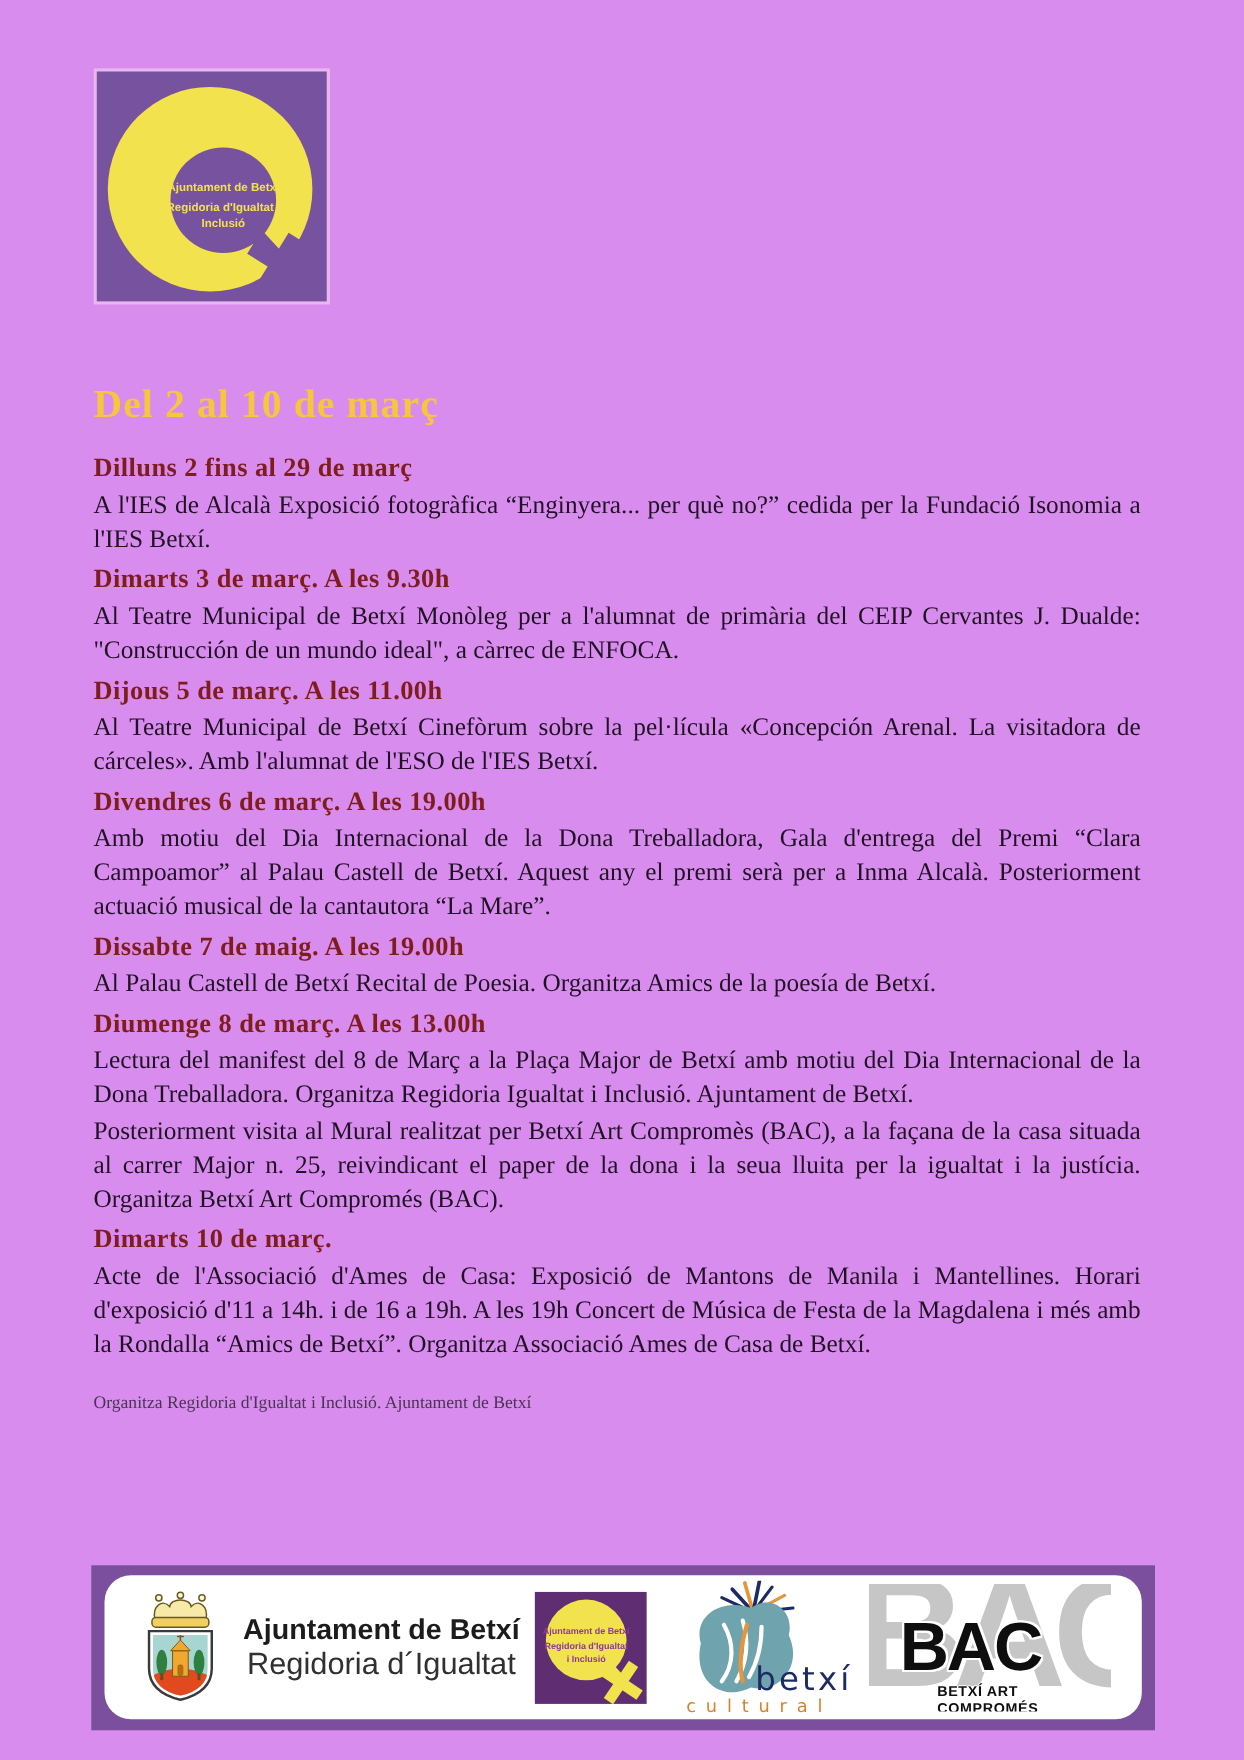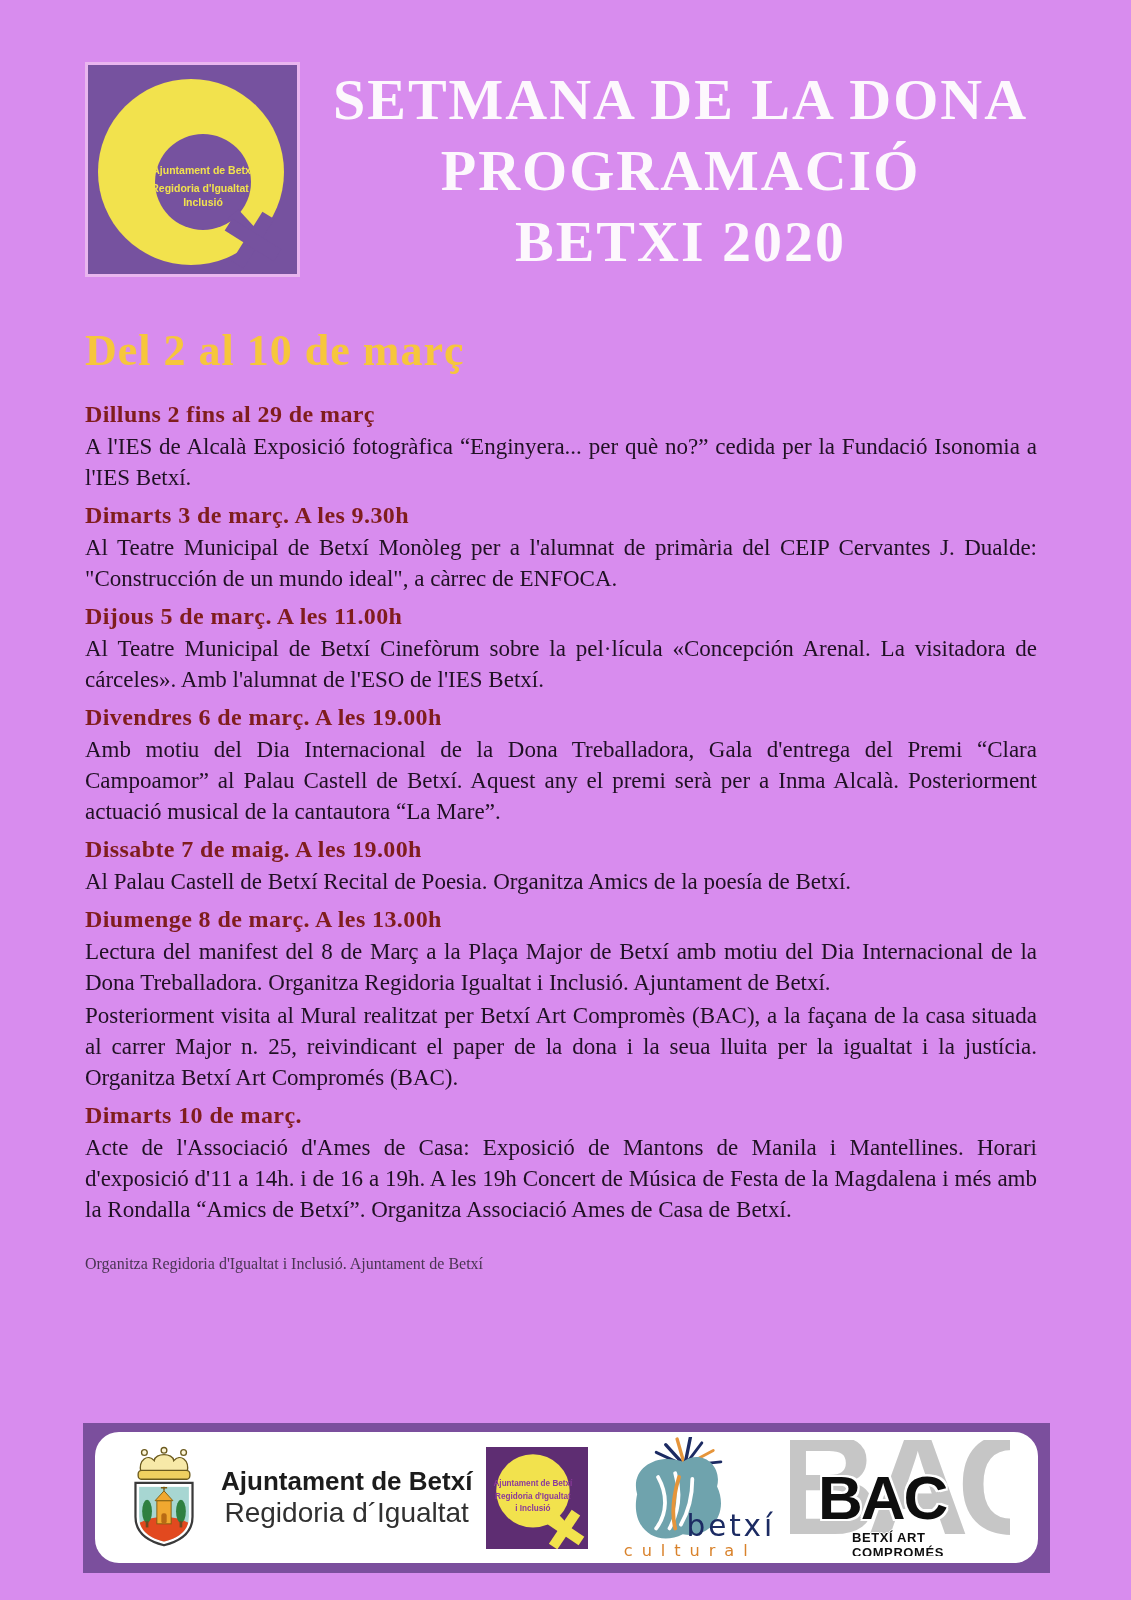--- a/index.html
+++ b/index.html
@@ -19,22 +19,22 @@
   .header { display:flex; padding:62px 70px 0 85px; }
   .logo-top { width:215px; height:215px; flex:none; display:block; }
   .title {
     flex:1; text-align:center; color:#fdf8fd;
     font-size:58px; line-height:71px; font-weight:bold;
     letter-spacing:2px; padding-top:2px;
   }
 
   
   .daterange {
-    margin:48px 0 0 85px;
-    color:#f6c63c; font-size:44px; font-weight:bold; letter-spacing:1px;
+    margin:69px 0 0 85px;
+    color:#f6c63c; font-size:36px; font-weight:bold; letter-spacing:1px;
   }
 
   
   .events { margin:24px 94px 0 85px; }
   .event-date {
     color:#7f1d1d; font-size:24px; font-weight:bold;
     line-height:28px; margin:8px 0 3px; letter-spacing:0.4px;
   }
   .event-body {
     color:#201124; font-size:23px; line-height:31px;
@@ -99,25 +99,20 @@
       <g transform="translate(168,178) rotate(32)" fill="#76529f">
         <rect x="-7" y="-29" width="14" height="58"></rect>
         <rect x="-29" y="-7" width="58" height="14"></rect>
       </g>
       <g fill="#f2e24d" font-family="Liberation Sans, sans-serif" font-weight="bold" text-anchor="middle">
         <text x="118" y="112" font-size="10.5">Ajuntament de Betxí</text>
         <text x="118" y="130" font-size="10.5">Regidoria d'Igualtat i</text>
         <text x="118" y="144" font-size="10.5">Inclusió</text>
       </g>
     </svg>
-    <div class="title">
-      <div>SETMANA DE LA DONA</div>
-      <div>PROGRAMACIÓ</div>
-      <div>BETXI 2020</div>
-    </div>
   </div>
 
   <div class="daterange">Del 2 al 10 de març</div>
 
   <div class="events" id="events">
       <section class="event">
         <h3 class="event-date">Dilluns 2 fins al 29 de març</h3>
         <p class="event-body">A l'IES de Alcalà Exposició fotogràfica “Enginyera... per què no?” cedida per la Fundació Isonomia a l'IES Betxí.</p>
       </section>
       <section class="event">

